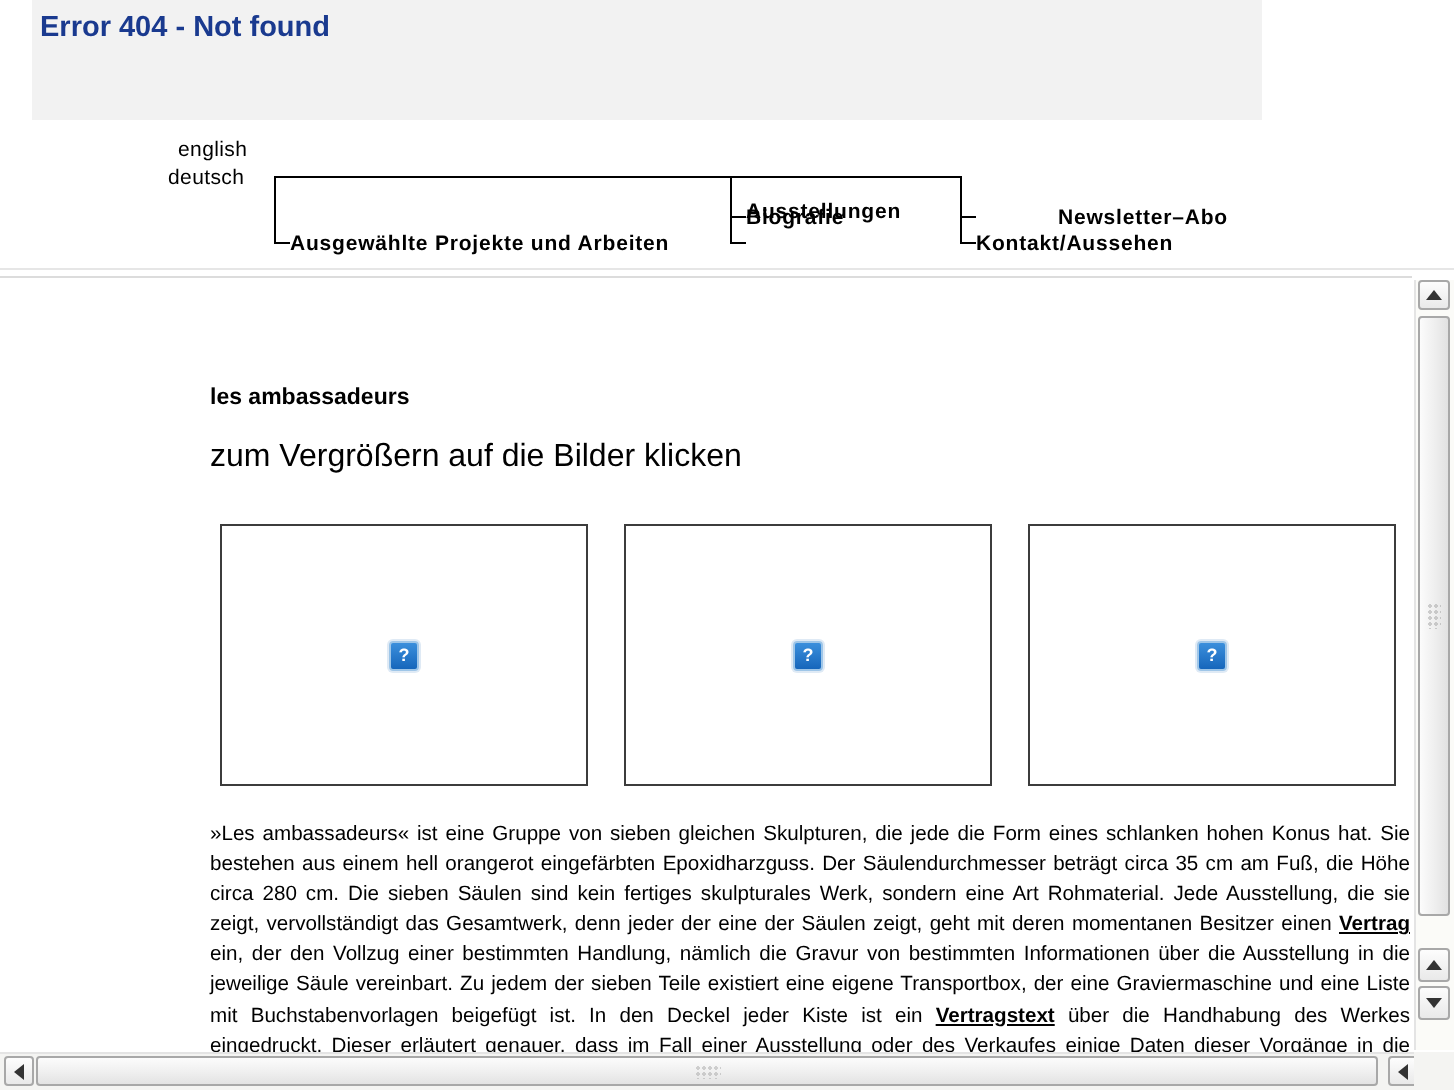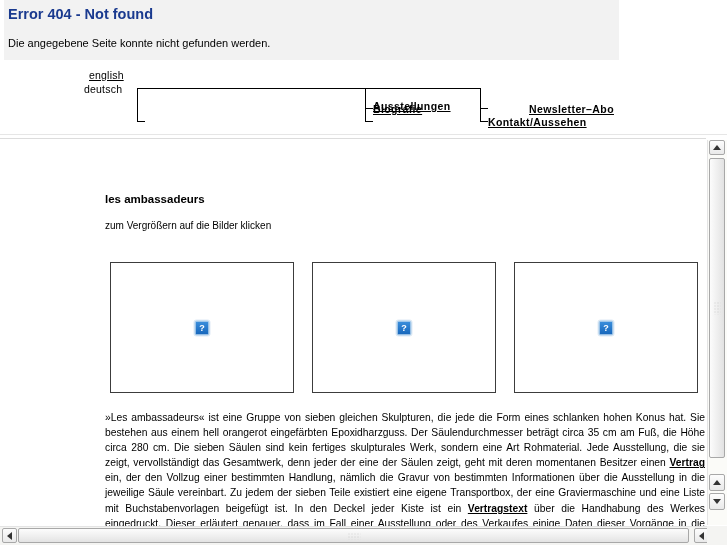--- a/index.html
+++ b/index.html
@@ -13,21 +13,21 @@
     background: #ffffff;
     font-family: "Liberation Sans", sans-serif;
     font-size: 11px;
     color: #000000;
     position: relative;
   }
 
   
   #error-banner {
     position: absolute;
-    left: 4px; top: 0;
+    left: 16px; top: 0;
     width: 615px;
     height: 60px;
     background: #f2f2f2;
     box-sizing: border-box;
   }
   #error-title {
     position: absolute;
     left: 4px; top: 6px;
     font-size: 14.5px;
     font-weight: bold;
@@ -65,21 +65,20 @@
     width: 706px;
     height: 1px;
     background: #dcdcdc;
   }
 
   .navlink {
     position: absolute;
     font-size: 10.5px;
     font-weight: bold;
     color: #000000;
-    text-decoration: underline;
     white-space: nowrap;
     letter-spacing: 0.4px;
     cursor: pointer;
   }
   .navlink.lang {
     font-weight: normal;
     letter-spacing: 0.2px;
   }
   .navlink.lang.active {
     text-decoration: none;
@@ -110,21 +109,21 @@
     position: absolute;
     left: 105px; top: 53px;
     font-size: 11.5px;
     font-weight: bold;
     color: #000;
     white-space: nowrap;
   }
   #page-subtext {
     position: absolute;
     left: 105px; top: 80px;
-    font-size: 10px;
+    font-size: 16px;
     color: #000;
     white-space: nowrap;
   }
 
   .img-box {
     position: absolute;
     top: 122px;
     border: 1px solid #3c3c3c;
     background: #ffffff;
     box-sizing: border-box;
@@ -268,40 +267,40 @@
     left: 707px; top: 526px;
     width: 20px; height: 19px;
     background: #f4f4f2;
   }
 </style>
 </head>
 <body>
 
 <div id="error-banner">
   <div id="error-title">Error 404 - Not found</div>
-  <div id="error-message">Die angegebene Seite konnte nicht gefunden werden.</div>
 </div>
 
 <div id="site-header">
 
   <div class="navlink lang" style="left:89px; top:9px;">english</div>
   <div class="navlink lang active" style="left:84px; top:23px;">deutsch</div>
 
   <div class="navline" style="left:137px; top:28px; width:343px; height:1px;"></div>
   <div class="navline" style="left:137px; top:28px; width:1px; height:34px;"></div>
   <div class="navline" style="left:137px; top:61px; width:8px; height:1px;"></div>
 
   <div class="navline" style="left:365px; top:28px; width:1px; height:34px;"></div>
   <div class="navline" style="left:365px; top:48px; width:8px; height:1px;"></div>
   <div class="navline" style="left:365px; top:61px; width:8px; height:1px;"></div>
 
   <div class="navline" style="left:480px; top:28px; width:1px; height:34px;"></div>
   <div class="navline" style="left:480px; top:48px; width:8px; height:1px;"></div>
   <div class="navline" style="left:480px; top:61px; width:8px; height:1px;"></div>
 
+  <div class="navlink" style="left:145px; top:56px;">Ausgewählte Projekte und Arbeiten</div>
   <div class="navlink" style="left:373px; top:43px;">Biografie</div>
   <div class="navlink" style="left:373px; top:40px;">Ausstellungen</div>
   <div class="navlink" style="left:488px; top:43px;margin-left:41px;">Newsletter–Abo</div>
   <div class="navlink" style="left:488px; top:56px;">Kontakt/Aussehen</div>
 </div>
 
 <div id="header-rule"></div>
 <div id="header-rule2"></div>
 
 <div id="doc-viewport">

